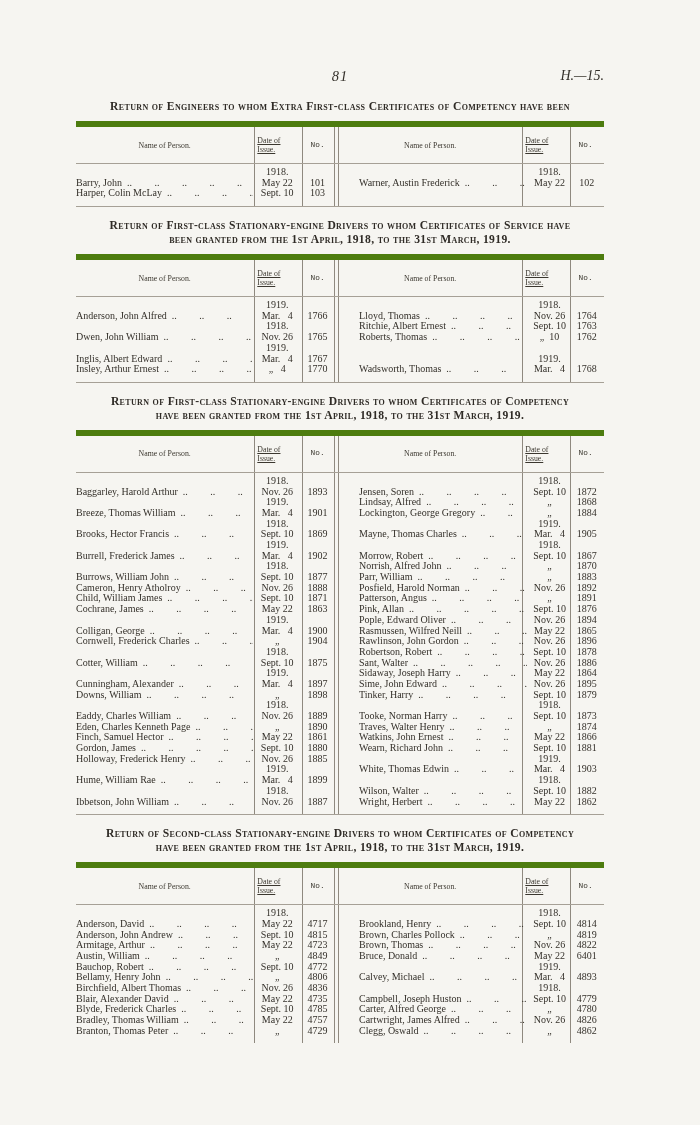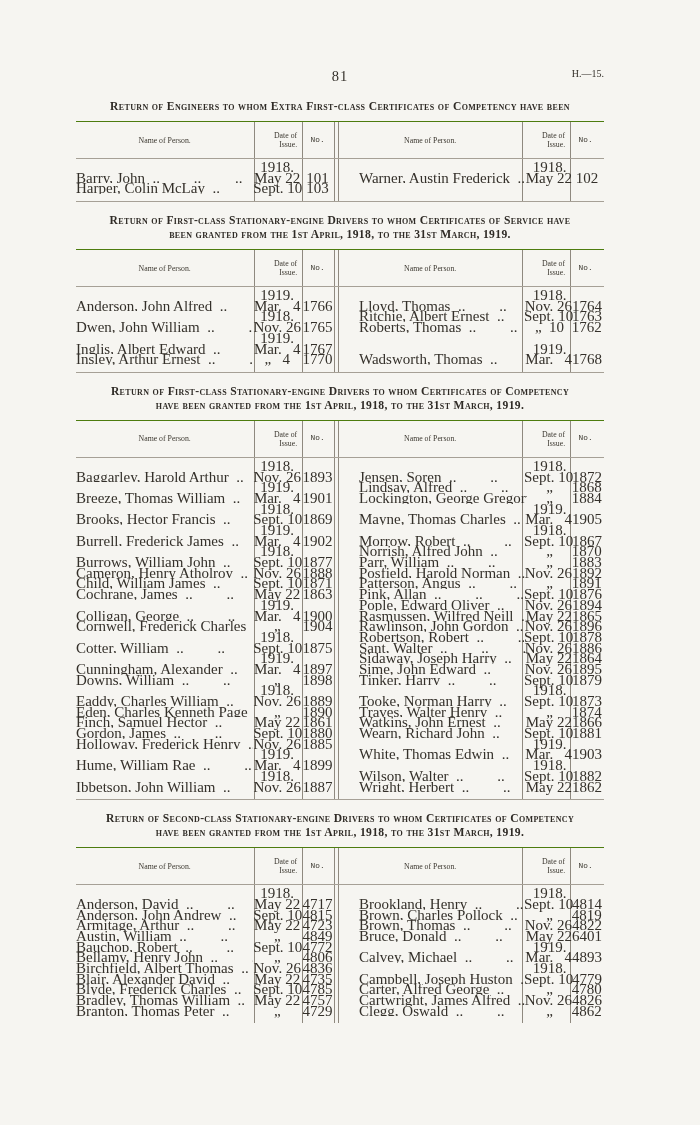--- a/index.html
+++ b/index.html
@@ -7,32 +7,32 @@
   body {
     width:700px; height:1125px;
     background:#f6f5f1;
     font-family:"Liberation Serif","DejaVu Serif",serif;
     color:#34302a;
     overflow:hidden;
   }
   .page { width:700px; height:1125px; position:relative; }
   .content { width:528px; margin-left:76px; position:relative; }
 
-  .page-head { position:relative; padding-top:70px; height:88px; }
+  .page-head { position:relative; padding-top:70px; height:88px;font-style:italic; }
   .pgnum { position:absolute; left:0; right:0; top:68px; text-align:center; font-size:14.5px; letter-spacing:1px; }
-  .docref { position:absolute; right:0; top:68px; font-size:10px; }
+  .docref { position:absolute; right:0; top:68px; font-size:14px; }
 
   .tbl-section { margin-top:12px; }
   .tbl-title {
     text-align:center; font-variant:small-caps; font-size:11.6px;
     line-height:14px; letter-spacing:0.35px; margin-bottom:7px; color:#2f2b26;
   }
   .title-line { display:block; white-space:nowrap;font-weight:bold; }
 
-  .tbl { border-top:1px solid #4d7c0f; border-bottom:1px solid #a6a096; }
+  .tbl { border-top:6px solid #4d7c0f; border-bottom:1px solid #a6a096; }
   .tbl.no-bottom { border-bottom:none; }
 
   .tbl-header { display:flex; border-bottom:1px solid #a6a096; min-height:37px; font-size:7.8px; line-height:9px; color:#3b372f; }
   .h-col { display:flex; align-items:stretch; }
   .h-col-left, .tcol-left {
     width:259px;
     border-right:1px solid #8f897f;
     background-image:linear-gradient(#8f897f,#8f897f),linear-gradient(#8f897f,#8f897f);
     background-size:1px 100%,1px 100%;
     background-position:178px 0,226px 0;
@@ -43,24 +43,24 @@
     border-left:1px solid #8f897f;
     margin-left:3px;
     background-image:linear-gradient(#8f897f,#8f897f),linear-gradient(#8f897f,#8f897f);
     background-size:1px 100%,1px 100%;
     background-position:183px 0,231px 0;
     background-repeat:no-repeat;
   }
   .h-name { display:flex; align-items:center; justify-content:center; text-align:center; }
   .h-col-left .h-name { width:178px; }
   .h-col-right .h-name { width:183px; }
-  .h-date { width:48px; display:flex; align-items:center; justify-content:center; text-align:right; padding:3px 4px; }
+  .h-date { width:48px; display:flex; align-items:center; justify-content:center; text-align:left; padding:3px 4px;text-decoration:underline; }
   .h-no { width:33px; display:flex; align-items:center; justify-content:center;font-family:Liberation Mono, monospace; }
 
-  .tbl-body { display:flex; font-size:15px; }
+  .tbl-body { display:flex; font-size:10px; }
   .tcol { padding:3px 0 7px; }
   .row { display:flex; height:10.7px; line-height:10.7px; white-space:pre; }
   .c-name { display:flex; overflow:hidden; }
   .tcol-left .c-name { width:178px; }
   .tcol-right .c-name { width:183px;margin-left:20px; }
   .nm { white-space:pre; }
   .leader { flex:1; overflow:hidden; white-space:pre; }
   .c-date { width:48px; text-align:center; white-space:pre; }
   .c-no { width:33px; text-align:center; }
 

